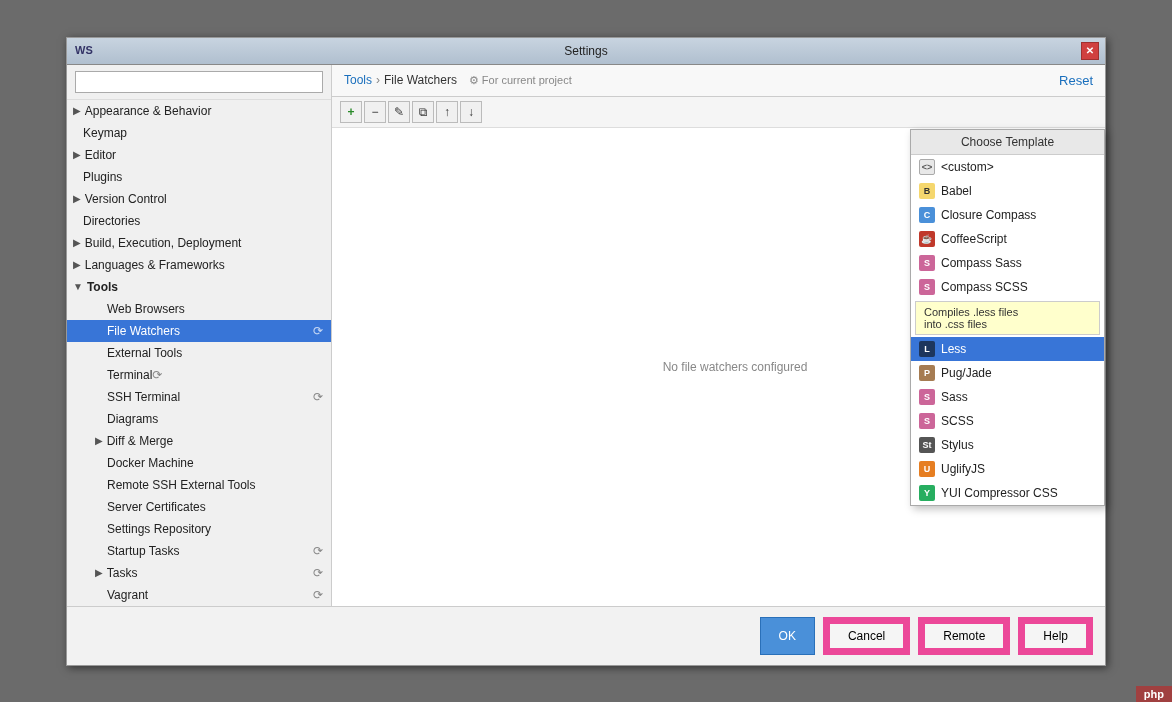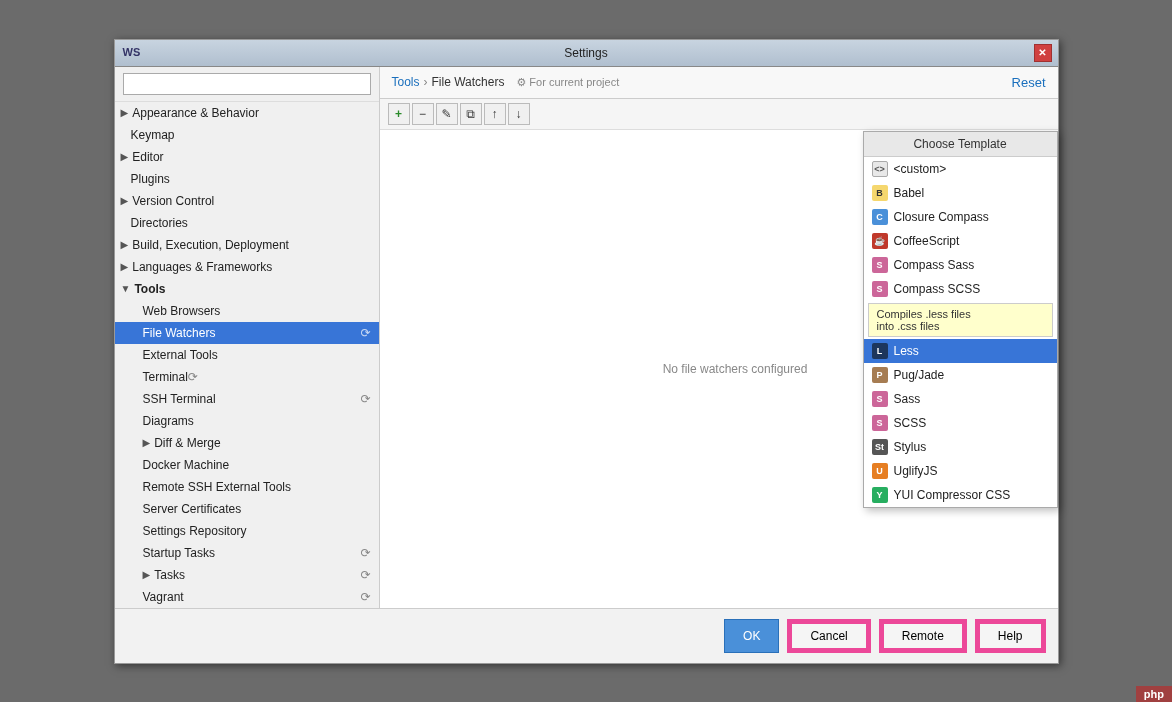--- a/index.html
+++ b/index.html
@@ -1,56 +1,56 @@
 <!DOCTYPE html>
 <html><head>
   <meta charset="utf-8">
   <style>
     * { box-sizing: border-box; margin: 0; padding: 0; font-family: 'Segoe UI', Arial, sans-serif; font-size: 12px; }
     body { background: #6b6b6b; display: flex; justify-content: center; align-items: center; width: 1172px; height: 702px; overflow: hidden; }
 
-    .window { width: 945px; background: #15803d; border: 1px solid #999; box-shadow: 2px 2px 8px rgba(0,0,0,0.5); display: flex; flex-direction: column; }
+    .window { width: 1040px; background: #15803d; border: 1px solid #999; box-shadow: 2px 2px 8px rgba(0,0,0,0.5); display: flex; flex-direction: column; }
     .title-bar { background: linear-gradient(to bottom, #c8d4e0, #b0bfcf); padding: 6px 8px; display: flex; align-items: center; justify-content: center; position: relative; border-bottom: 1px solid #888; }
     .title-bar-title { font-size: 12px; color: #222; font-weight: normal; }
     .title-bar-close { position: absolute; right: 6px; top: 4px; width: 18px; height: 18px; background: #d04040; border: 1px solid #a03030; color: white; font-size: 10px; display: flex; align-items: center; justify-content: center; cursor: pointer; font-weight: bold; }
     .title-bar-icon { position: absolute; left: 8px; top: 6px; }
 
     .content { display: flex; flex: 1; height: 620px; }
 
     
     .sidebar { width: 265px; background: #f0f0f0; border-right: 1px solid #ccc; display: flex; flex-direction: column; overflow-y: auto; }
     .search-box { padding: 6px 8px; border-bottom: 1px solid #ddd; }
     .search-input { width: 100%; padding: 3px 6px; border: 1px solid #aaa; background: white; font-size: 12px; }
 
     .sidebar-item { padding: 4px 8px 4px 16px; cursor: pointer; display: flex; align-items: center; color: #222; }
     .sidebar-item.active { background: #3875d7; color: white; }
     .sidebar-item.has-arrow { padding-left: 6px; }
     .sidebar-item .arrow { margin-right: 4px; font-size: 10px; color: #555; }
     .sidebar-item.indent1 { }
-    .sidebar-item.indent2 { padding-left: 28px; }
+    .sidebar-item.indent2 { padding-left: 40px; }
 
     
     .main { flex: 1; display: flex; flex-direction: column; position: relative; }
     .main-header { padding: 8px 12px; display: flex; align-items: center; justify-content: space-between; border-bottom: 1px solid #ccc; background: #f8f8f8; }
     .breadcrumb { display: flex; align-items: center; gap: 4px; color: #555; }
     .breadcrumb .link { color: #1a6fbd; cursor: pointer; }
     .breadcrumb .sep { color: #888; }
     .breadcrumb .current { color: #333; }
     .for-current { color: #888; font-size: 11px; margin-left: 8px; }
     .reset-btn { color: #1a6fbd; cursor: pointer; font-size: 13px; background: none; border: none; }
 
     .toolbar { padding: 4px 8px; border-bottom: 1px solid #ddd; background: #f5f5f5; display: flex; align-items: center; gap: 2px; }
     .toolbar-btn { width: 22px; height: 22px; border: 1px solid #bbb; background: #f0f0f0; cursor: pointer; display: flex; align-items: center; justify-content: center; font-size: 13px; color: #333; }
     .toolbar-btn.green { color: #2a8a2a; font-weight: bold; font-size: 16px; }
 
     .empty-area { flex: 1; display: flex; align-items: center; justify-content: center; color: #888; font-size: 12px; background: white; padding-left: 33px; }
 
     
     .bottom-bar { padding: 10px 12px; display: flex; justify-content: flex-end; gap: 8px; background: #f2f2f2; border-top: 1px solid #ccc; }
-    .btn { padding: 5px 18px; font-size: 12px; cursor: pointer; border: 5px solid #ec4899; background: #f5f5f5; }
+    .btn { padding: 5px 18px; font-size: 12px; cursor: pointer; border: 7px solid #ec4899; background: #f5f5f5; }
     .btn.primary { background: #4a90d9; color: white; border: 1px solid #2a70b9; }
 
     
     .template-popup { position: absolute; top: 32px; right: 0; width: 195px; background: white; border: 1px solid #aaa; box-shadow: 3px 3px 8px rgba(0,0,0,0.25); z-index: 100; }
     .template-popup-header { background: #e8e8e8; padding: 5px 8px; font-size: 12px; color: #333; border-bottom: 1px solid #ccc; text-align: center; }
     .template-item { padding: 4px 8px; display: flex; align-items: center; gap: 6px; cursor: pointer; color: #222; }
     .template-item.selected { background: #3875d7; color: white; }
     .template-item .t-icon { width: 16px; height: 16px; display: flex; align-items: center; justify-content: center; font-size: 9px; font-weight: bold; border-radius: 2px; flex-shrink: 0; }
     .icon-custom { background: #e8e8e8; color: #555; border: 1px solid #aaa; }
     .icon-babel { background: #f5d76e; color: #333; }

